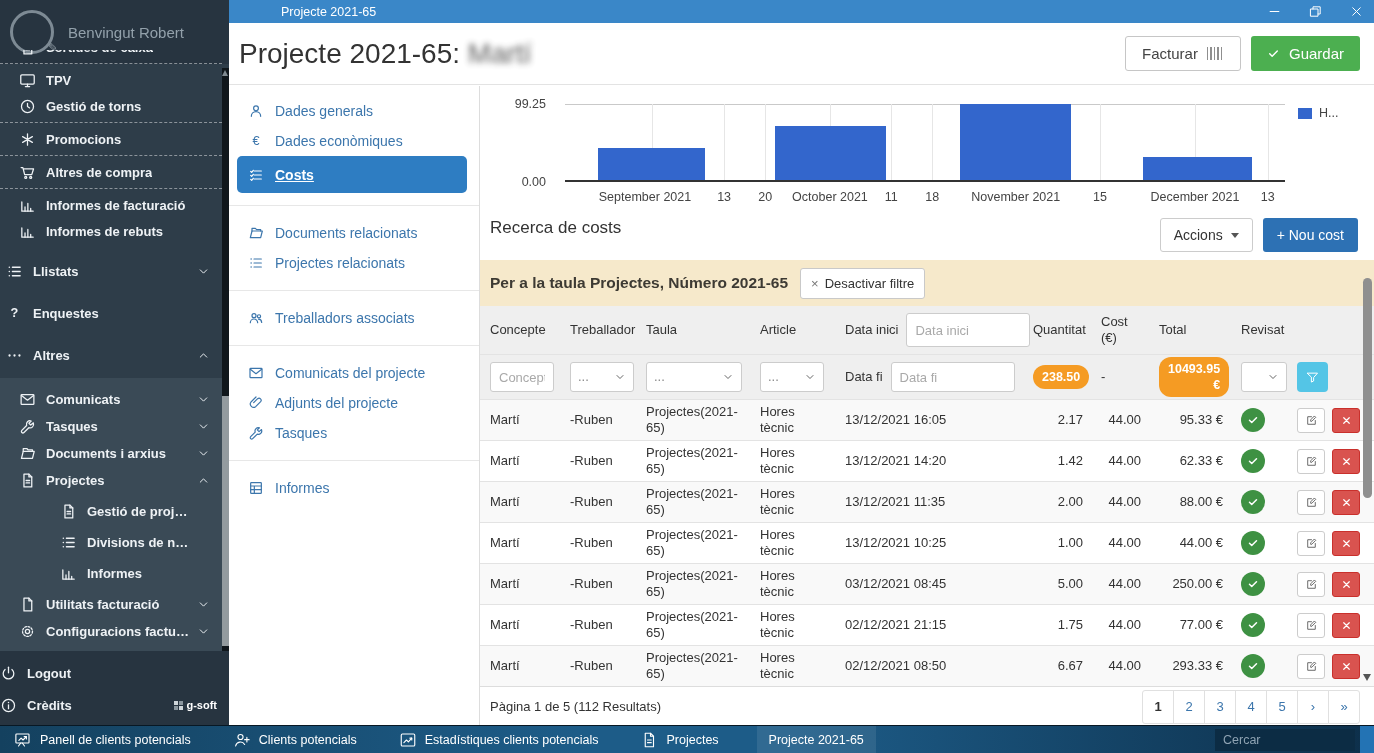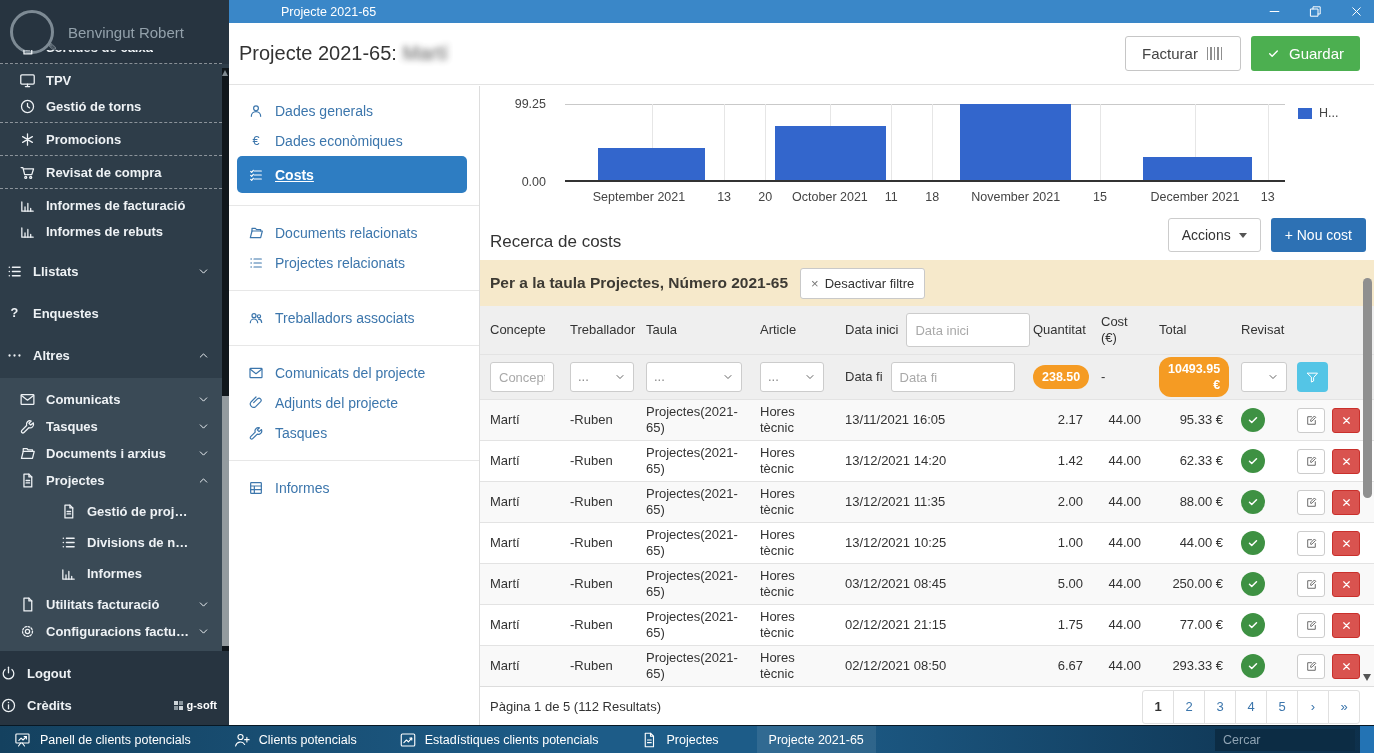--- a/index.html
+++ b/index.html
@@ -40,21 +40,21 @@
   .sb-scroll { position:absolute; right:0; top:68px; width:7px; height:583px; background:#10171c; }
   .sb-scroll .arrow { position:absolute; top:2px; left:0; width:0; height:0; border-left:3.5px solid transparent; border-right:3.5px solid transparent; border-bottom:6px solid #7f8a91; }
   .sb-scroll .thumb { position:absolute; top:328px; width:7px; height:250px; background:#939b9f; }
 
   
   .main { position:absolute; left:229px; top:0; width:1145px; height:725px; background:#fff; }
   .titlebar { height:23px; background:#3a87c8; color:#fff; display:flex; align-items:center; font-size:12.5px; padding-left:52px; }
   .win-controls { position:absolute; right:10px; top:0; height:23px; display:flex; align-items:center; gap:26px; color:#fff; }
   .win-controls .wc { width:15px; height:15px; cursor:pointer; stroke-width:1.6; }
   .pageheader { height:62px; display:flex; align-items:center; justify-content:space-between; padding:0 14px 0 10px; border-bottom:1px solid #e3e3e3; }
-  .pageheader h1 { font-size:20px; font-weight:500; color:#333;text-align:right; }
+  .pageheader h1 { font-size:28px; font-weight:500; color:#333;text-align:right; }
   .blurname { filter:blur(3px); opacity:.8; }
   .header-actions { display:flex; gap:10px; }
   .btn-facturar { display:flex; align-items:center; gap:9px; background:#fff; border:1px solid #c6c6c6; border-radius:3px; padding:8px 16px; font-size:15px; color:#444; font-family:inherit; cursor:pointer; }
   .barcode { width:17px; height:13px; background:repeating-linear-gradient(90deg,#8f8f8f 0 1.5px,transparent 1.5px 3px,#8f8f8f 3px 5.5px,transparent 5.5px 7px); }
   .btn-guardar { display:flex; align-items:center; gap:9px; background:#4caf50; border:none; border-radius:3px; padding:8px 16px; font-size:15px; color:#fff; font-family:inherit; cursor:pointer; }
   .btn-guardar .ic { width:13px; height:13px; stroke-width:2.6; }
 
   .bodyrow { position:absolute; top:86px; left:0; right:0; bottom:0; display:flex; }
   
   .subnav { width:251px; border-right:1px solid #ddd; padding-top:10px; overflow:hidden; }
@@ -68,21 +68,21 @@
   .chart { position:relative; height:126px; }
   .plot { position:absolute; left:85px; top:18px; width:720px; height:78px; border-bottom:2px solid #333; }
   .gtop { position:absolute; left:0; right:0; top:0; border-top:1px solid #c9c9c9; }
   .gline { position:absolute; top:0; bottom:0; width:1px; background:#e6e6e6; }
   .bar { position:absolute; bottom:0; background:#3366cc; }
   .ylab { position:absolute; left:0; width:66px; text-align:right; font-size:12.5px; color:#444; }
   .xt { position:absolute; top:104px; transform:translateX(-50%); font-size:12.5px; color:#444; white-space:nowrap; }
   .legend { position:absolute; left:818px; top:20px; display:flex; align-items:center; gap:7px; font-size:12.5px; color:#444; }
   .legend-swatch { width:14px; height:11px; background:#3366cc; }
 
-  .costs-toolbar { display:flex; align-items:flex-end; justify-content:space-between; padding:6px 8px 8px 10px; }
+  .costs-toolbar { display:flex; align-items:flex-start; justify-content:space-between; padding:6px 16px 8px 10px; }
   .costs-toolbar h2 { font-size:17px; font-weight:500; color:#333; }
   .toolbar-btns { display:flex; gap:10px; }
   .btn-accions { display:flex; align-items:center; gap:8px; background:#fff; border:1px solid #ccc; border-radius:3px; padding:8px 13px; font-size:14px; color:#333; font-family:inherit; cursor:pointer; }
   .caret { width:0; height:0; border-left:4.5px solid transparent; border-right:4.5px solid transparent; border-top:5px solid #555; }
   .btn-noucost { background:#2d71b4; border:none; border-radius:3px; padding:8px 14px; font-size:14px; color:#fff; font-family:inherit; cursor:pointer; }
 
   .filter-banner { background:#f6e9cb; min-height:46px; display:flex; align-items:center; gap:12px; padding:0 10px; }
   .filter-banner .txt { font-size:15.5px; font-weight:700; color:#3d3a33; }
   .btn-desactivar { display:flex; align-items:center; gap:6px; background:#fff; border:1px solid #c9c9c9; border-radius:3px; padding:7px 10px; font-size:13px; color:#333; font-family:inherit; cursor:pointer; }
   .btn-desactivar .x { color:#777; font-size:13px; }
@@ -309,21 +309,21 @@
         <div class="sb-item ind1 dash">
           <svg class="ic ">
             <use href="#i-asterisk"></use>
           </svg>
           <span class="lbl">Promocions</span>
         </div>
         <div class="sb-item ind1 dash">
           <svg class="ic ">
             <use href="#i-cart"></use>
           </svg>
-          <span class="lbl">Revisat de compra</span>
+          <span class="lbl">Altres de compra</span>
         </div>
         <div class="sb-item ind1 dash">
           <svg class="ic ">
             <use href="#i-barchart"></use>
           </svg>
           <span class="lbl">Informes de facturació</span>
         </div>
         <div class="sb-item ind1">
           <svg class="ic ">
             <use href="#i-barchart"></use>
@@ -574,21 +574,21 @@
               <div class="gline" style="left:62.6%"></div>
               <div class="gline" style="left:74.3%"></div>
               <div class="gline" style="left:87.5%"></div>
               <div class="gline" style="left:97.6%"></div>
               <div class="bar" style="left:4.6%;width:14.9%;height:41.81%" title="41.5"></div>
               <div class="bar" style="left:29.2%;width:15.4%;height:71.03%" title="70.5"></div>
               <div class="bar" style="left:54.9%;width:15.4%;height:100.00%" title="99.25"></div>
               <div class="bar" style="left:80.3%;width:15.1%;height:30.23%" title="30"></div>
             </div>
           <div id="xticks">
-              <span class="xt" style="left:159px">September 2021</span>
+              <span class="xt" style="left:165px">September 2021</span>
               <span class="xt" style="left:244.12px">13</span>
               <span class="xt" style="left:285.15999999999997px">20</span>
               <span class="xt" style="left:349.96px">October 2021</span>
               <span class="xt" style="left:411.15999999999997px">11</span>
               <span class="xt" style="left:452.2px">18</span>
               <span class="xt" style="left:535.72px">November 2021</span>
               <span class="xt" style="left:619.96px">15</span>
               <span class="xt" style="left:715px">December 2021</span>
               <span class="xt" style="left:787.72px">13</span>
             </div>
@@ -683,21 +683,21 @@
                 </button>
               </div>
           </div>
 
           <div id="tbody">
               <div class="trow odd">
       <div class="c">Martí</div>
       <div class="c">-Ruben</div>
       <div class="c">Projectes(2021-65)</div>
       <div class="c">Hores tècnic</div>
-      <div class="c">13/11/2021 16:05</div>
+      <div class="c">13/12/2021 16:05</div>
       <div class="c num">2.17</div>
       <div class="c num">44.00</div>
       <div class="c num">95.33 €</div>
       <div class="c"><span class="okcheck">
                     <svg class="ic ">
                       <use href="#i-check"></use>
                     </svg>
                   </span></div>
       <div class="c c-act">
         <button class="btn-edit">

